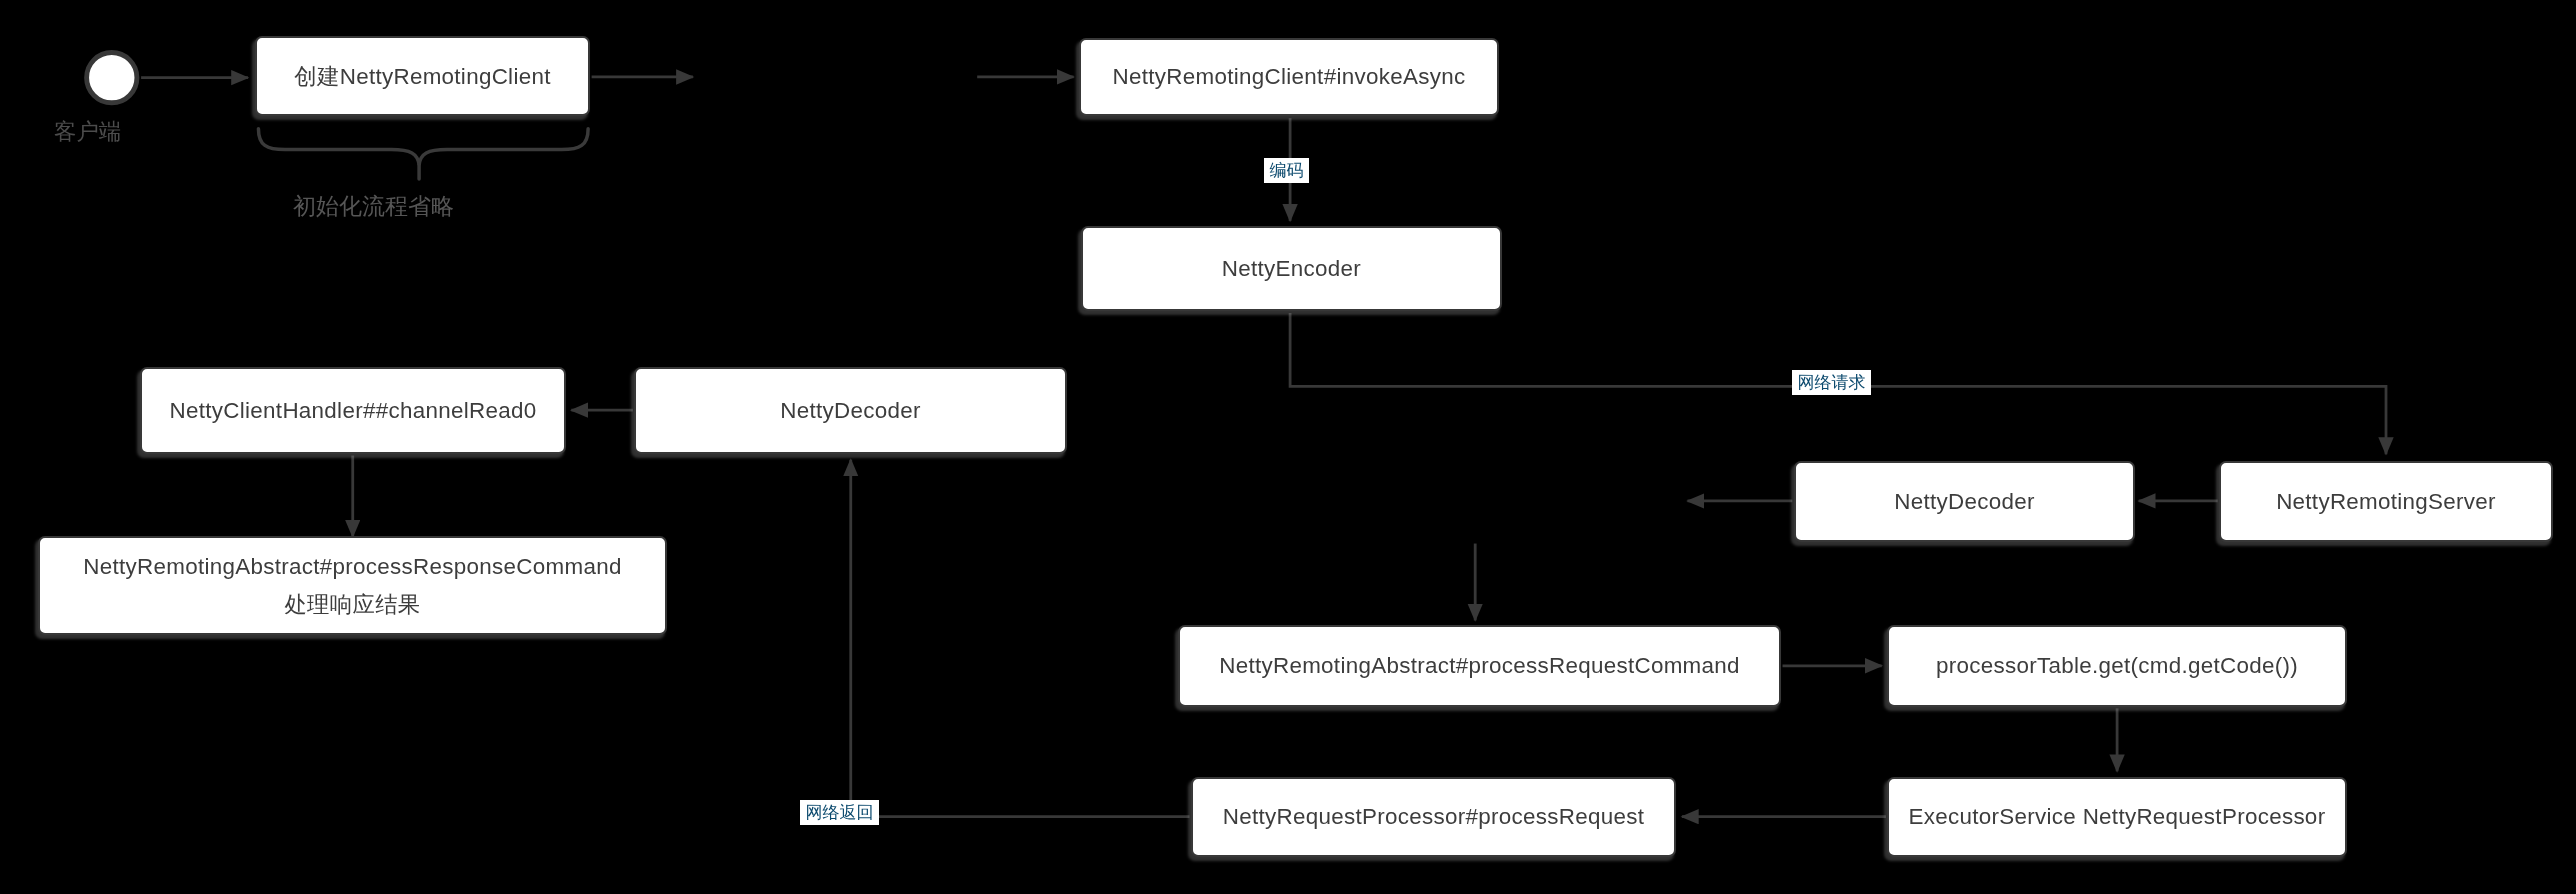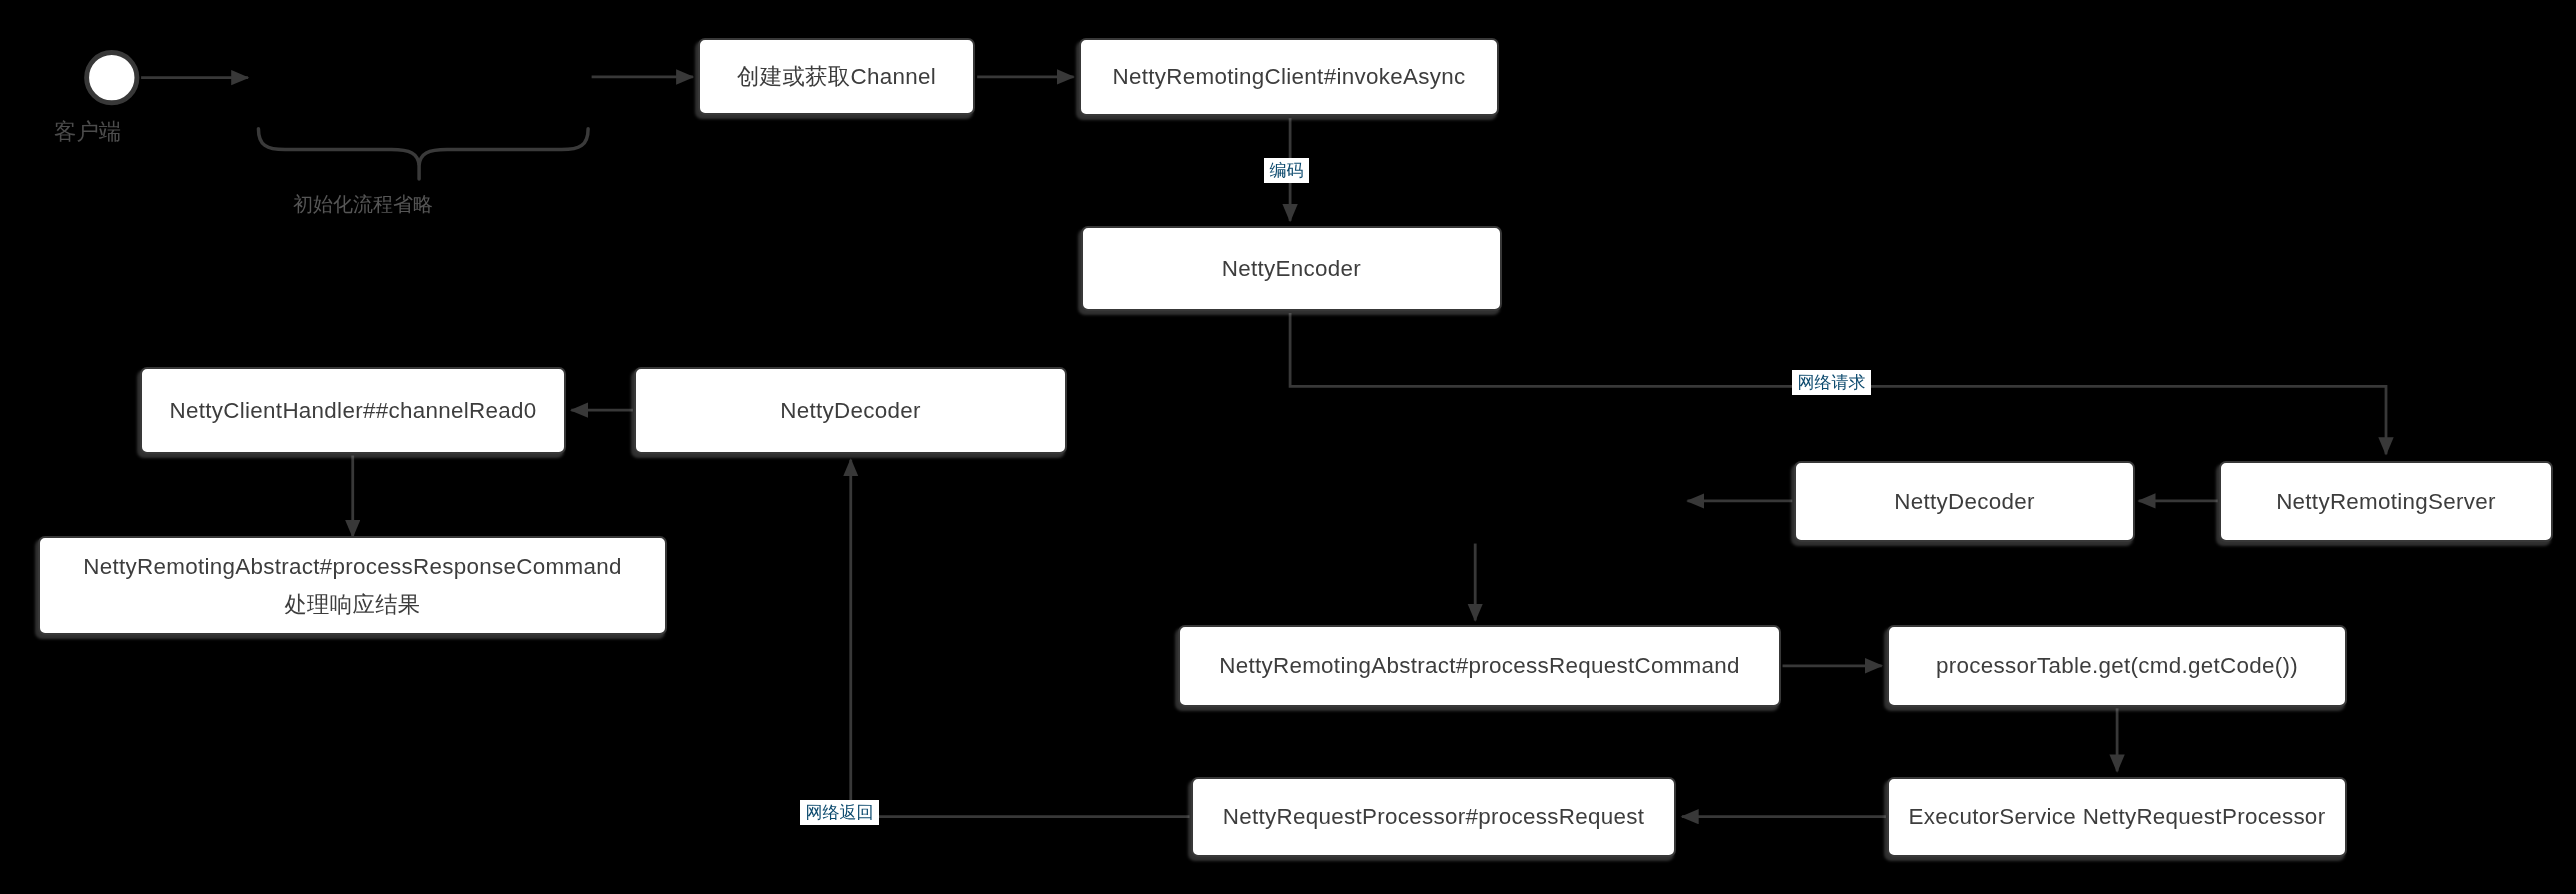--- a/index.html
+++ b/index.html
@@ -47,21 +47,21 @@
     padding: 2.8px 5.6px;
     white-space: nowrap;
   }
   .float-label {
     position: absolute;
     color: #565656;
     font-size: 22.4px;
     white-space: nowrap;
   }
   #start-label { color: #4c4c4c; }
-  #brace-label { font-size: 20px; }
+  #brace-label { font-size: 23px; }
 </style>
 </head>
 <body>
 
 <div id="stage">
 
   <svg id="wires" viewBox="0 0 3688 1281" xmlns="http://www.w3.org/2000/svg">
     <defs>
       <marker id="ah" markerUnits="userSpaceOnUse" markerWidth="30" markerHeight="26" refX="24" refY="11" orient="auto">
         <path d="M0,0 L26,11 L0,22 Z" fill="#383838"></path>
@@ -86,24 +86,24 @@
 
     <path d="M1703,1169 H1218 V658" stroke="#383838" stroke-width="4" fill="none" marker-end="url(#ah)"></path>
 
     <path d="M906,587 H818" stroke="#383838" stroke-width="4" fill="none" marker-end="url(#ah)"></path>
     <path d="M505,652 V768" stroke="#383838" stroke-width="4" fill="none" marker-end="url(#ah)"></path>
 
     <path d="M370,184 C370,208 382,214 408,214 L560,214 C588,214 598,220 600,236 C602,220 612,214 640,214 L804,214 C830,214 842,208 842,184" stroke="#3a3a3a" stroke-width="5" fill="none" stroke-linecap="round"></path>
     <path d="M600,236 L600,256" stroke="#3a3a3a" stroke-width="5" fill="none" stroke-linecap="round"></path>
   </svg>
 
+  <div class="node" style="left:255px; top:36px; width:335px; height:80px">
+    <span class="lbl">创建NettyRemotingClient</span>
+  </div>
 
-  <div class="node" style="left:698px; top:38px; width:277px; height:77px">
-    <span class="lbl">创建或获取Channel</span>
-  </div>
 
   <div class="node" style="left:1081px; top:226px; width:421px; height:85px">
     <span class="lbl">NettyEncoder</span>
   </div>
 
   <div class="node" style="left:1079px; top:38px; width:420px; height:78px">
     <span class="lbl">NettyRemotingClient#invokeAsync</span>
   </div>
 
   <div class="node" style="left:2219px; top:461px; width:334px; height:81px">

